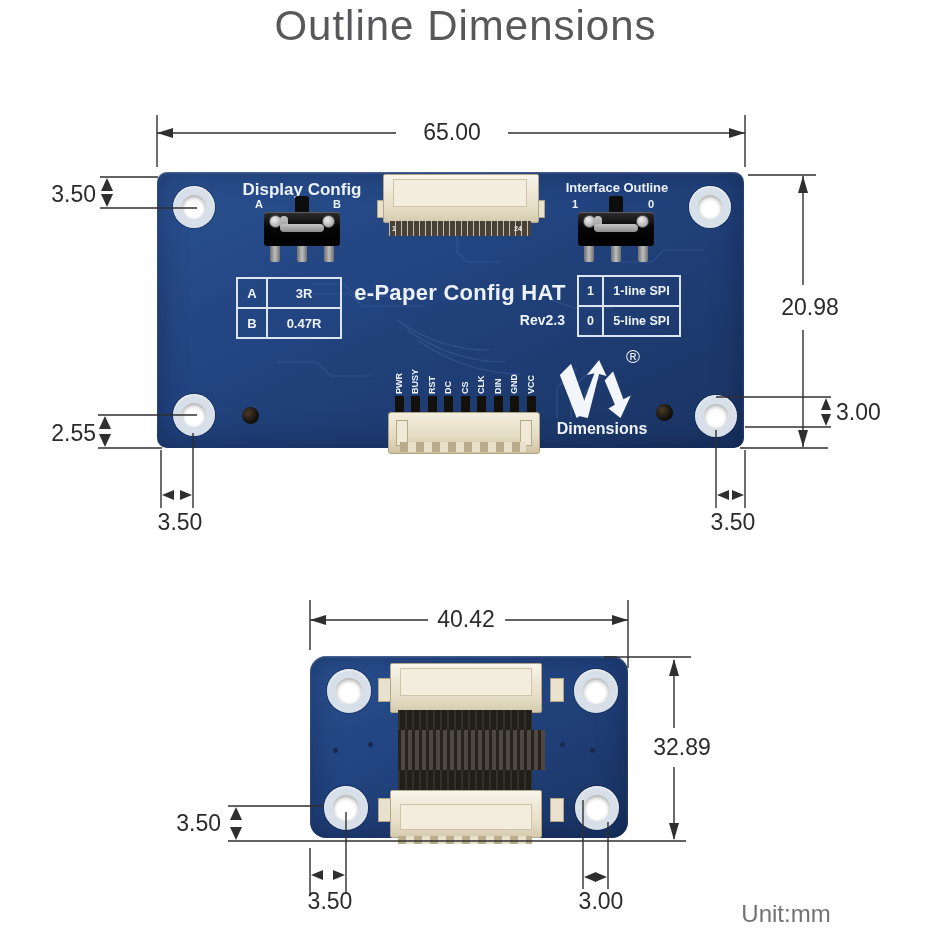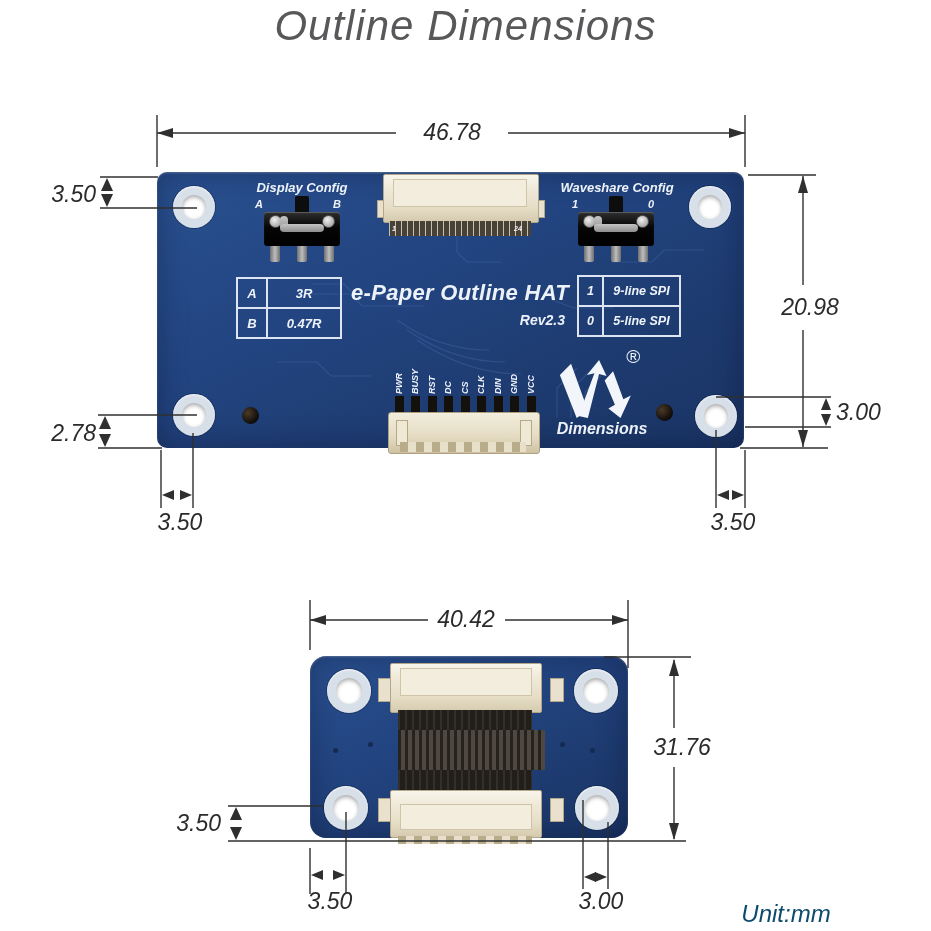--- a/index.html
+++ b/index.html
@@ -1,24 +1,24 @@
 <!DOCTYPE html>
 <html><head>
 <meta charset="utf-8">
 <style>
   html,body{margin:0;padding:0;background:#fff;}
   #canvas{position:relative;width:931px;height:930px;background:#fff;overflow:hidden;
-          font-family:"Liberation Sans",sans-serif;font-style:italic;}
+          font-family:"Liberation Sans",sans-serif;}
   .abs{position:absolute;}
 
   
   .page-title{position:absolute;top:2px;left:0;width:100%;text-align:center;
               font-size:42px;color:#58585a;letter-spacing:1px;}
   .dim-label{position:absolute;color:#2b2b2b;font-size:23px;text-align:center;white-space:nowrap;z-index:6;}
-  .unit-label{position:absolute;color:#0c4a6e;font-size:24px;z-index:6;}
+  .unit-label{position:absolute;color:#737373;font-size:24px;z-index:6;}
 
   
   .board{position:absolute;z-index:1;border-radius:10px;
          background:linear-gradient(155deg,#2a5190 0%,#224480 40%,#1d3a6e 75%,#1a3464 100%);
          box-shadow:inset 0 0 30px rgba(0,10,35,.35), inset 0 1px 2px rgba(255,255,255,.3);}
   .board.small{border-radius:16px;}
 
   .hole{position:absolute;border-radius:50%;background:#d7dfe9;z-index:3;
         display:flex;align-items:center;justify-content:center;
         box-shadow:0 0 0 1px rgba(8,22,50,.35), inset 0 1px 2px rgba(255,255,255,.8);}
@@ -123,36 +123,36 @@
   <div class="abs" style="left:383px;top:174px;width:154px;height:62px;z-index:3;">
     <div class="ffc-clip" style="left:-6px;top:26px;width:8px;height:16px;"></div>
     <div class="ffc-clip" style="left:152px;top:26px;width:8px;height:16px;"></div>
     <div class="ffc-body" style="left:0;top:0;width:154px;height:47px;"></div>
     <div class="ffc-lid" style="left:10px;top:5px;width:132px;height:26px;"></div>
     <div class="ffc-dark" style="left:6px;top:47px;width:142px;height:15px;"></div>
     <div class="ffc-num" style="left:9px;top:51px;">1</div>
     <div class="ffc-num" style="left:131px;top:51px;">24</div>
   </div>
 
-  <div class="silk center" style="left:234px;top:180px;width:136px;font-size:13px;">Display Config</div>
+  <div class="silk center" style="left:234px;top:180px;width:136px;font-size:17px;">Display Config</div>
   <div class="silk" style="left:255px;top:198px;font-size:11px;">A</div>
   <div class="silk" style="left:333px;top:198px;font-size:11px;">B</div>
   <div class="sw" style="left:258px;top:196px;">
     <div class="sw-knob"></div>
     <div class="sw-body"></div>
     <div class="sw-screw" style="left:11px;top:19px;"></div>
     <div class="sw-screw" style="left:64px;top:19px;"></div>
     <div class="sw-hook"></div>
     <div class="sw-slot"></div>
     <div class="sw-leg" style="left:12px;"></div>
     <div class="sw-leg" style="left:39px;"></div>
     <div class="sw-leg" style="left:66px;"></div>
   </div>
 
-  <div class="silk center" style="left:549px;top:180px;width:136px;font-size:13px;">Waveshare Config</div>
+  <div class="silk center" style="left:549px;top:180px;width:136px;font-size:13px;">Interface Outline</div>
   <div class="silk" style="left:572px;top:198px;font-size:11px;">1</div>
   <div class="silk" style="left:648px;top:198px;font-size:11px;">0</div>
   <div class="sw" style="left:572px;top:196px;">
     <div class="sw-knob"></div>
     <div class="sw-body"></div>
     <div class="sw-screw" style="left:11px;top:19px;"></div>
     <div class="sw-screw" style="left:64px;top:19px;"></div>
     <div class="sw-hook"></div>
     <div class="sw-slot"></div>
     <div class="sw-leg" style="left:12px;"></div>
@@ -161,26 +161,26 @@
   </div>
 
   <div class="silk-table" style="left:236px;top:277px;grid-template-columns:30px 74px;grid-template-rows:30px 30px;font-size:13px;">
     <div>A</div>
     <div>3R</div>
     <div>B</div>
     <div>0.47R</div>
   </div>
   <div class="silk-table" style="left:577px;top:275px;grid-template-columns:25px 77px;grid-template-rows:30px 30px;font-size:12.5px;">
     <div>1</div>
-    <div>9-line SPI</div>
+    <div>1-line SPI</div>
     <div>0</div>
     <div>5-line SPI</div>
   </div>
 
-  <div class="silk center" style="left:350px;top:280px;width:220px;font-size:22px;letter-spacing:.3px;">e-Paper Outline HAT</div>
+  <div class="silk center" style="left:350px;top:280px;width:220px;font-size:22px;letter-spacing:.3px;">e-Paper Config HAT</div>
   <div class="silk" style="left:513px;top:312px;width:52px;text-align:right;font-size:14px;">Rev2.3</div>
 
   <div class="pin-label" style="left:393px;top:348px;">PWR</div>
   <div class="pin-label" style="left:409px;top:348px;">BUSY</div>
   <div class="pin-label" style="left:426px;top:348px;">RST</div>
   <div class="pin-label" style="left:442px;top:348px;">DC</div>
   <div class="pin-label" style="left:459px;top:348px;">CS</div>
   <div class="pin-label" style="left:475px;top:348px;">CLK</div>
   <div class="pin-label" style="left:492px;top:348px;">DIN</div>
   <div class="pin-label" style="left:508px;top:348px;">GND</div>
@@ -312,27 +312,27 @@
       <line x1="346" y1="812" x2="346" y2="894"></line>
     <polygon points="311,875 323,870 323,880"></polygon>
       <polygon points="345,875 333,870 333,880"></polygon>
 
     <line x1="583" y1="800" x2="583" y2="889"></line>
       <line x1="608" y1="822" x2="608" y2="889"></line>
     <polygon points="584,877 596,872 596,882"></polygon>
       <polygon points="607,877 595,872 595,882"></polygon>
   </svg>
 
-  <div class="dim-label" style="left:402px;top:119px;width:100px;">46.78</div>
+  <div class="dim-label" style="left:402px;top:119px;width:100px;">65.00</div>
   <div class="dim-label" style="left:30px;top:181px;width:66px;text-align:right;">3.50</div>
-  <div class="dim-label" style="left:30px;top:420px;width:66px;text-align:right;">2.78</div>
+  <div class="dim-label" style="left:30px;top:420px;width:66px;text-align:right;">2.55</div>
   <div class="dim-label" style="left:765px;top:294px;width:90px;">20.98</div>
   <div class="dim-label" style="left:836px;top:399px;width:70px;text-align:left;">3.00</div>
   <div class="dim-label" style="left:698px;top:509px;width:70px;">3.50</div>
   <div class="dim-label" style="left:145px;top:509px;width:70px;">3.50</div>
   <div class="dim-label" style="left:416px;top:606px;width:100px;">40.42</div>
-  <div class="dim-label" style="left:642px;top:734px;width:80px;">31.76</div>
+  <div class="dim-label" style="left:642px;top:734px;width:80px;">32.89</div>
   <div class="dim-label" style="left:155px;top:810px;width:66px;text-align:right;">3.50</div>
   <div class="dim-label" style="left:295px;top:888px;width:70px;">3.50</div>
   <div class="dim-label" style="left:566px;top:888px;width:70px;">3.00</div>
 
   <div class="unit-label" style="left:701px;top:900px;width:170px;text-align:center;">Unit:mm</div>
 </div>
 
 </body></html>

